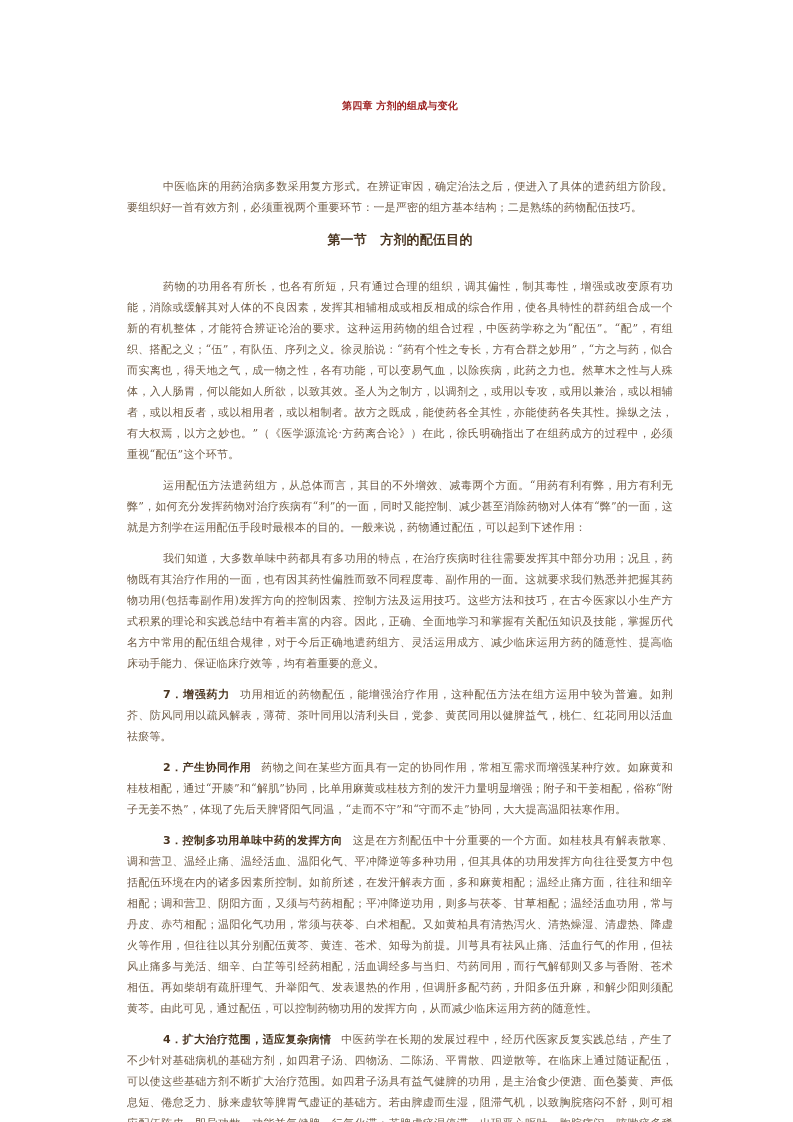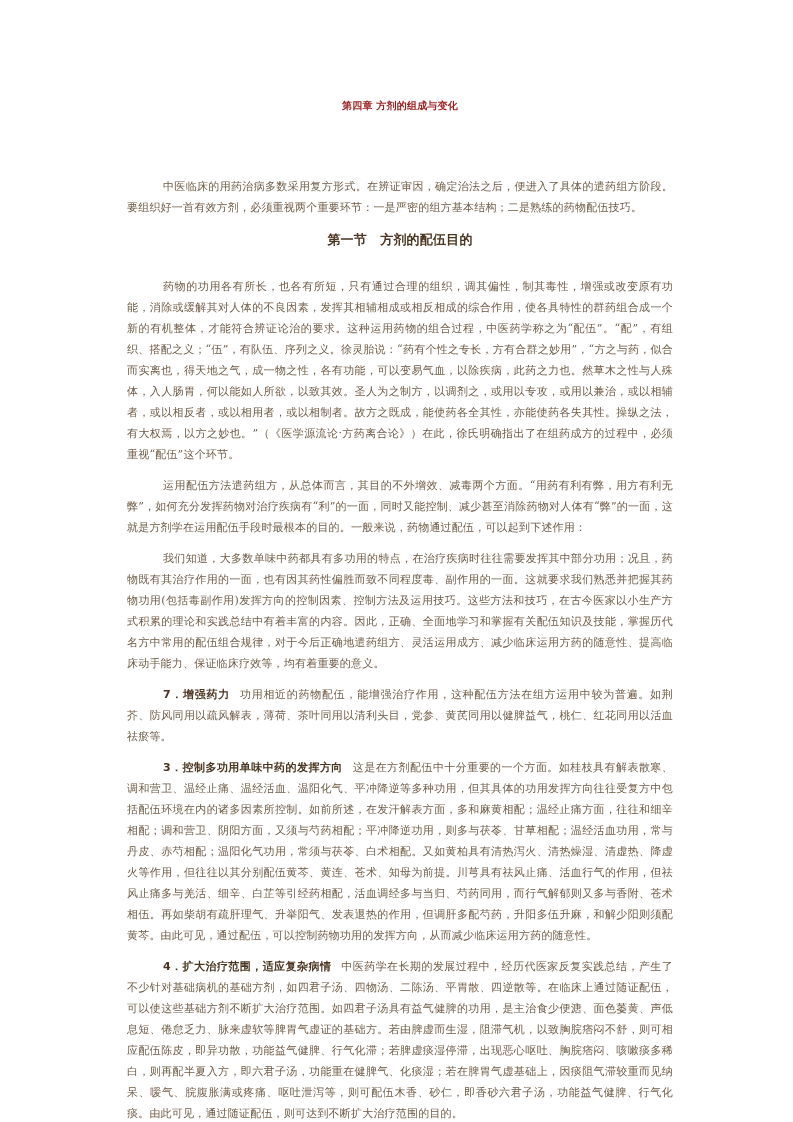--- a/index.html
+++ b/index.html
@@ -42,18 +42,21 @@
   <div class="section-title">第一节　方剂的配伍目的</div>
 
   <p>药物的功用各有所长，也各有所短，只有通过合理的组织，调其偏性，制其毒性，增强或改变原有功能，消除或缓解其对人体的不良因素，发挥其相辅相成或相反相成的综合作用，使各具特性的群药组合成一个新的有机整体，才能符合辨证论治的要求。这种运用药物的组合过程，中医药学称之为“配伍”。“配”，有组织、搭配之义；“伍”，有队伍、序列之义。徐灵胎说：“药有个性之专长，方有合群之妙用”，“方之与药，似合而实离也，得天地之气，成一物之性，各有功能，可以变易气血，以除疾病，此药之力也。然草木之性与人殊体，入人肠胃，何以能如人所欲，以致其效。圣人为之制方，以调剂之，或用以专攻，或用以兼治，或以相辅者，或以相反者，或以相用者，或以相制者。故方之既成，能使药各全其性，亦能使药各失其性。操纵之法，有大权焉，以方之妙也。”（《医学源流论·方药离合论》）在此，徐氏明确指出了在组药成方的过程中，必须重视“配伍”这个环节。</p>
   <p>运用配伍方法遣药组方，从总体而言，其目的不外增效、减毒两个方面。“用药有利有弊，用方有利无弊”，如何充分发挥药物对治疗疾病有“利”的一面，同时又能控制、减少甚至消除药物对人体有“弊”的一面，这就是方剂学在运用配伍手段时最根本的目的。一般来说，药物通过配伍，可以起到下述作用：</p>
   <p>我们知道，大多数单味中药都具有多功用的特点，在治疗疾病时往往需要发挥其中部分功用；况且，药物既有其治疗作用的一面，也有因其药性偏胜而致不同程度毒、副作用的一面。这就要求我们熟悉并把握其药物功用(包括毒副作用)发挥方向的控制因素、控制方法及运用技巧。这些方法和技巧，在古今医家以小生产方式积累的理论和实践总结中有着丰富的内容。因此，正确、全面地学习和掌握有关配伍知识及技能，掌握历代名方中常用的配伍组合规律，对于今后正确地遣药组方、灵活运用成方、减少临床运用方药的随意性、提高临床动手能力、保证临床疗效等，均有着重要的意义。</p>
 
   <p>
     <span class="item-head">7．增强药力</span><span>功用相近的药物配伍，能增强治疗作用，这种配伍方法在组方运用中较为普遍。如荆芥、防风同用以疏风解表，薄荷、茶叶同用以清利头目，党参、黄芪同用以健脾益气，桃仁、红花同用以活血祛瘀等。</span>
   </p>
   <p>
+    <span class="item-head">2．产生协同作用</span><span>药物之间在某些方面具有一定的协同作用，常相互需求而增强某种疗效。如麻黄和桂枝相配，通过“开腠”和“解肌”协同，比单用麻黄或桂枝方剂的发汗力量明显增强；附子和干姜相配，俗称“附子无姜不热”，体现了先后天脾肾阳气同温，“走而不守”和“守而不走”协同，大大提高温阳祛寒作用。</span>
+  </p>
+  <p>
     <span class="item-head">3．控制多功用单味中药的发挥方向</span><span>这是在方剂配伍中十分重要的一个方面。如桂枝具有解表散寒、调和营卫、温经止痛、温经活血、温阳化气、平冲降逆等多种功用，但其具体的功用发挥方向往往受复方中包括配伍环境在内的诸多因素所控制。如前所述，在发汗解表方面，多和麻黄相配；温经止痛方面，往往和细辛相配；调和营卫、阴阳方面，又须与芍药相配；平冲降逆功用，则多与茯苓、甘草相配；温经活血功用，常与丹皮、赤芍相配；温阳化气功用，常须与茯苓、白术相配。又如黄柏具有清热泻火、清热燥湿、清虚热、降虚火等作用，但往往以其分别配伍黄芩、黄连、苍术、知母为前提。川芎具有祛风止痛、活血行气的作用，但祛风止痛多与羌活、细辛、白芷等引经药相配，活血调经多与当归、芍药同用，而行气解郁则又多与香附、苍术相伍。再如柴胡有疏肝理气、升举阳气、发表退热的作用，但调肝多配芍药，升阳多伍升麻，和解少阳则须配黄芩。由此可见，通过配伍，可以控制药物功用的发挥方向，从而减少临床运用方药的随意性。</span>
   </p>
   <p>
     <span class="item-head">4．扩大治疗范围，适应复杂病情</span><span>中医药学在长期的发展过程中，经历代医家反复实践总结，产生了不少针对基础病机的基础方剂，如四君子汤、四物汤、二陈汤、平胃散、四逆散等。在临床上通过随证配伍，可以使这些基础方剂不断扩大治疗范围。如四君子汤具有益气健脾的功用，是主治食少便溏、面色萎黄、声低息短、倦怠乏力、脉来虚软等脾胃气虚证的基础方。若由脾虚而生湿，阻滞气机，以致胸脘痞闷不舒，则可相应配伍陈皮，即异功散，功能益气健脾、行气化滞；若脾虚痰湿停滞，出现恶心呕吐、胸脘痞闷、咳嗽痰多稀白，则再配半夏入方，即六君子汤，功能重在健脾气、化痰湿；若在脾胃气虚基础上，因痰阻气滞较重而见纳呆、嗳气、脘腹胀满或疼痛、呕吐泄泻等，则可配伍木香、砂仁，即香砂六君子汤，功能益气健脾、行气化痰。由此可见，通过随证配伍，则可达到不断扩大治疗范围的目的。</span>
   </p>
 </div>
 
 </body></html>

